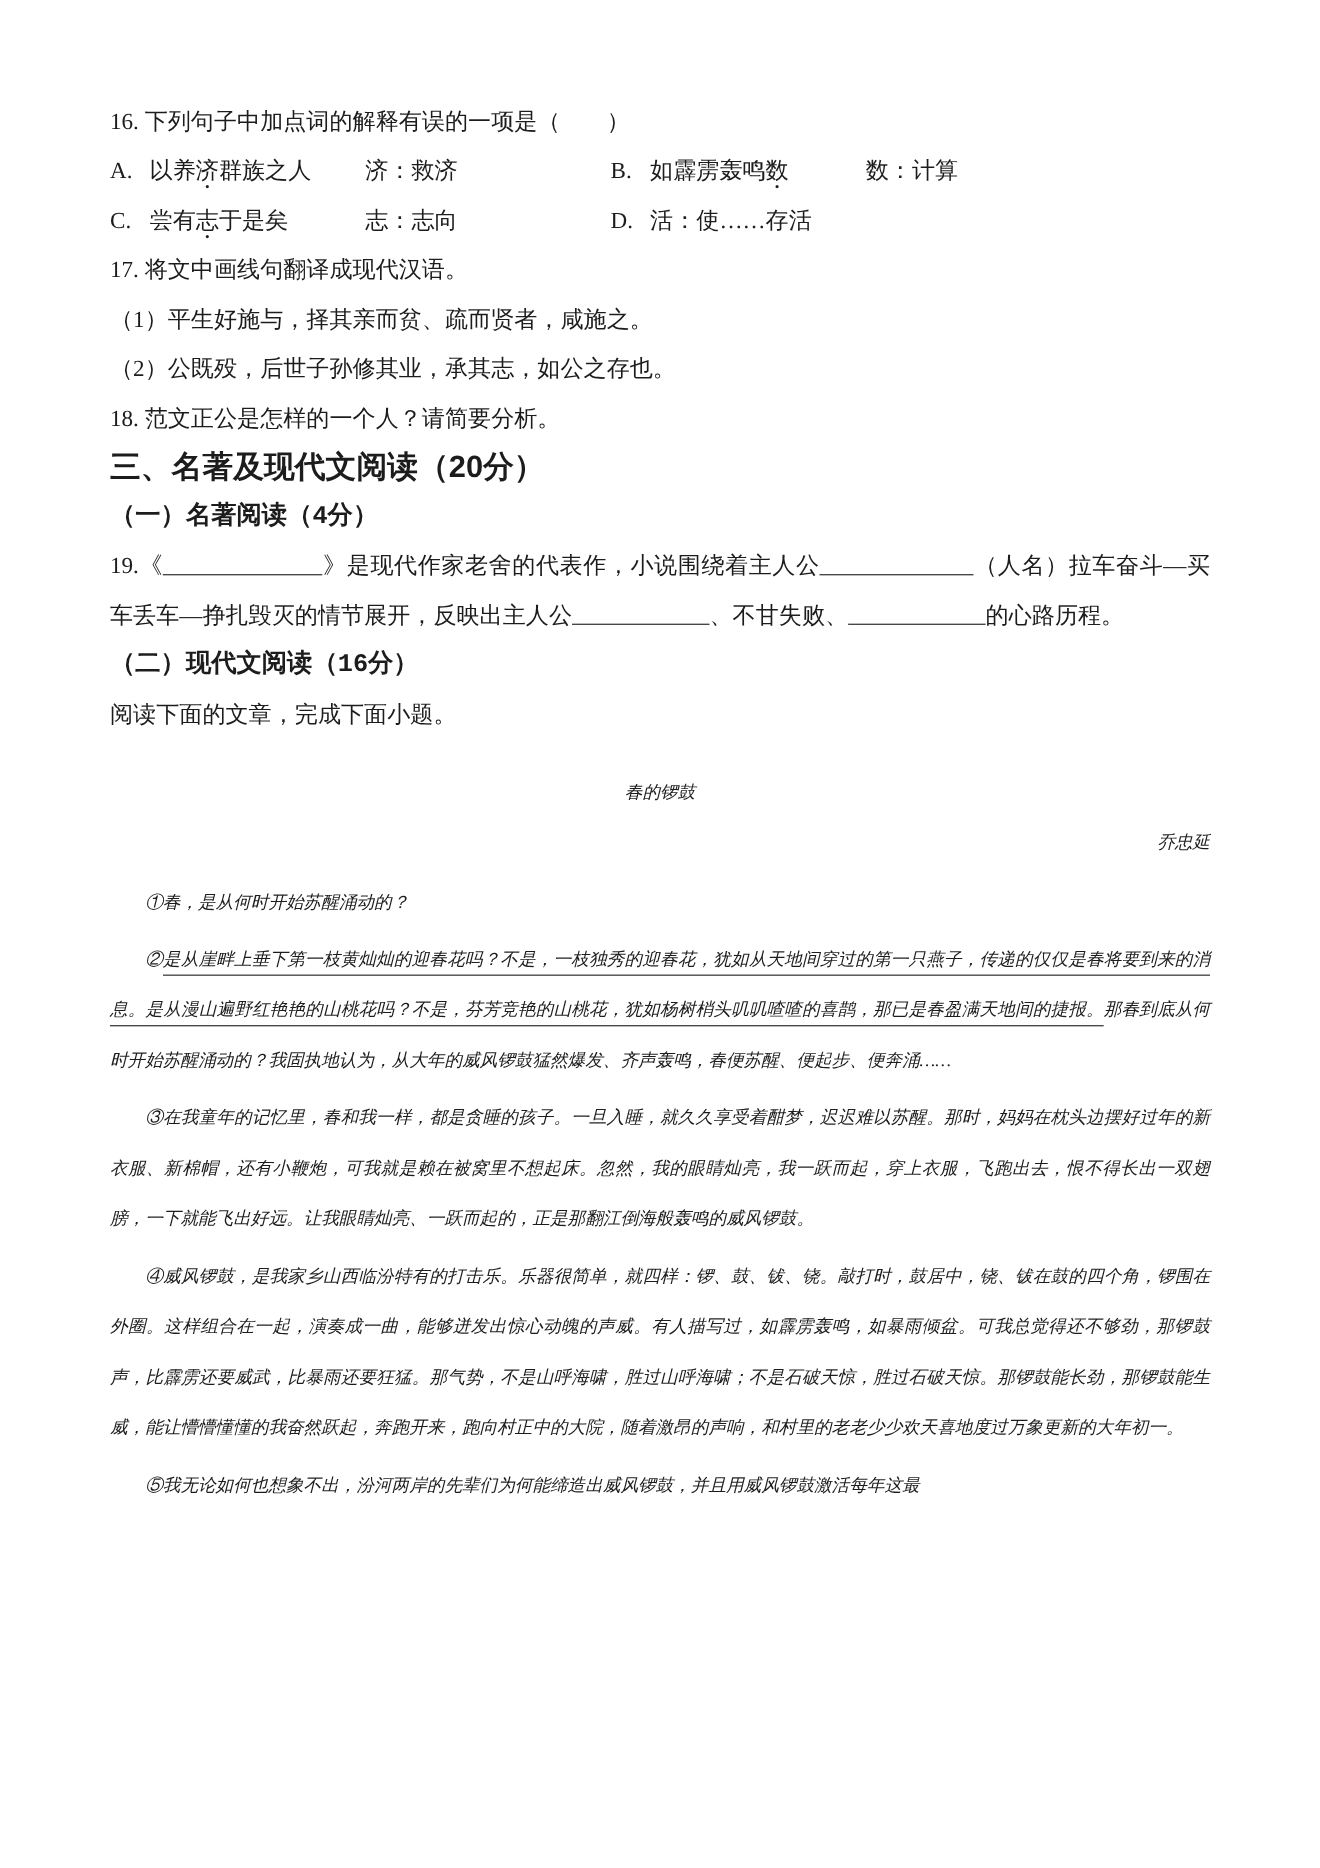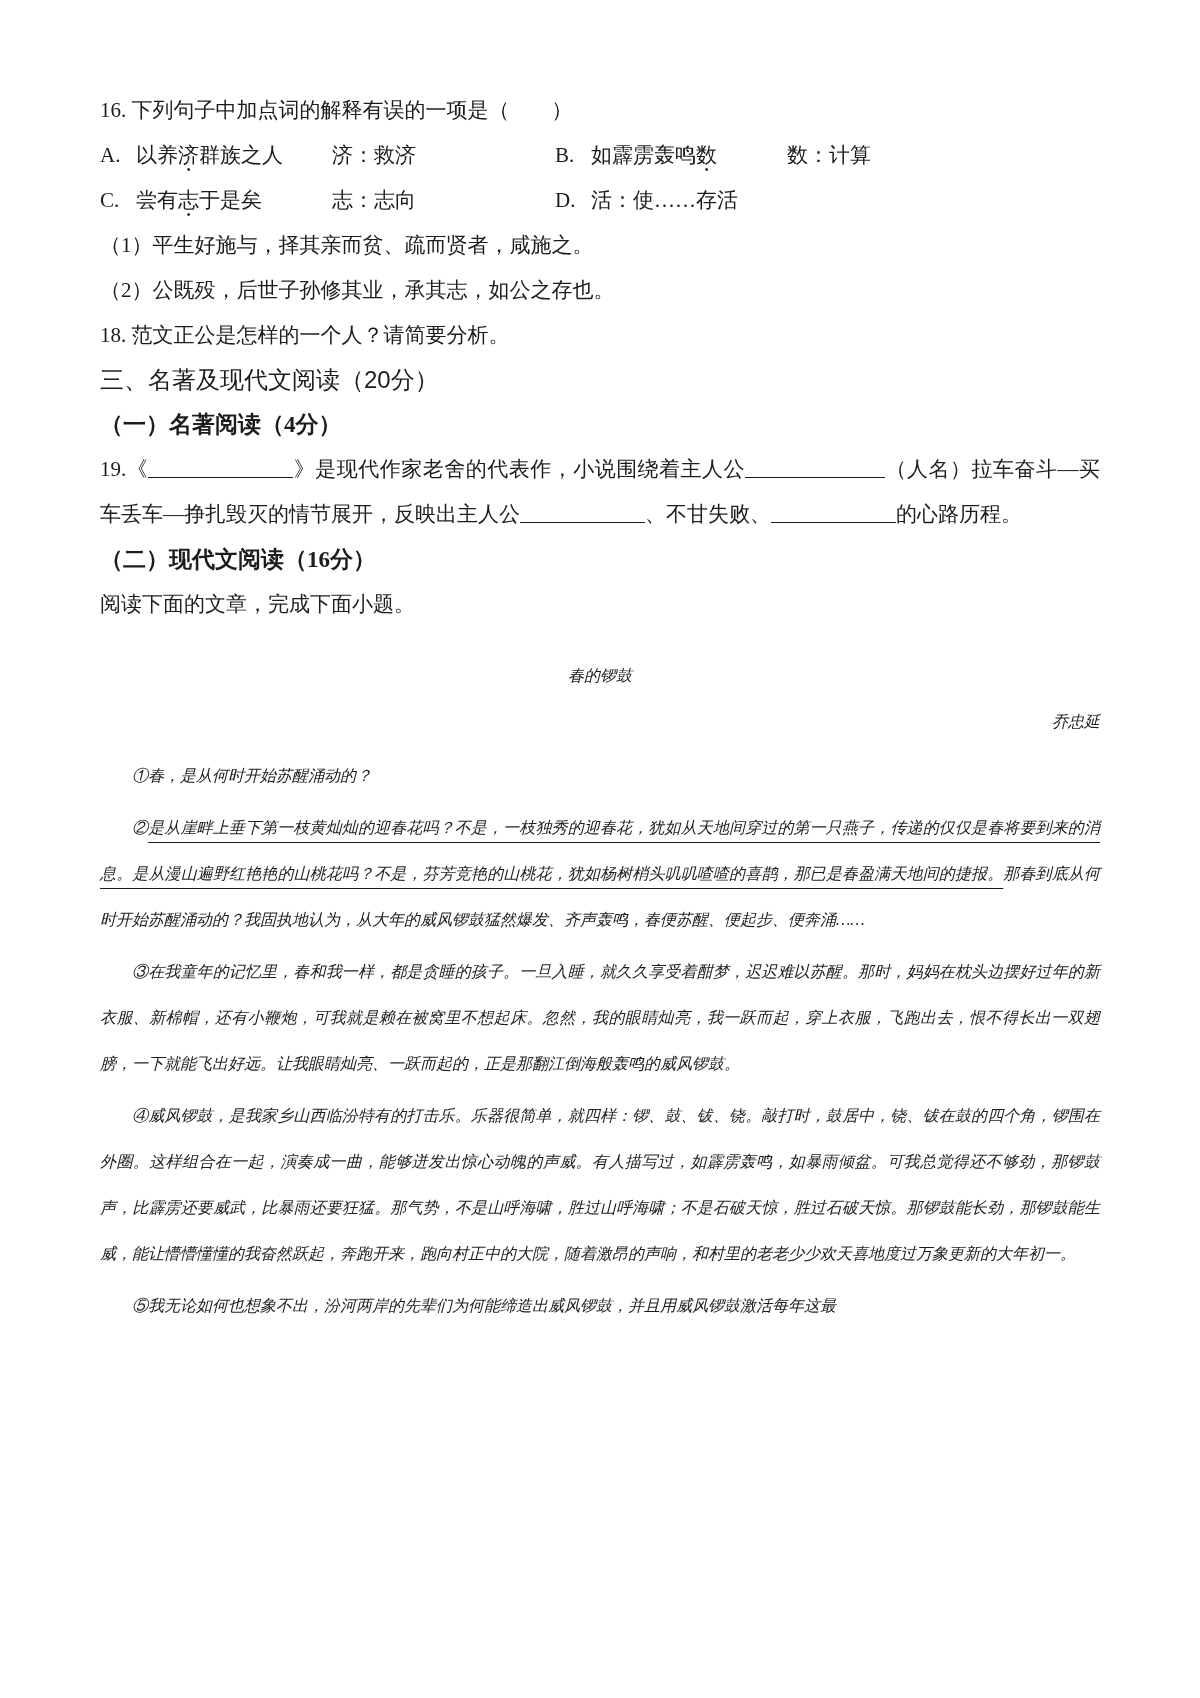--- a/index.html
+++ b/index.html
@@ -23,24 +23,24 @@
   .opt-phrase{flex:0 0 196px;}
   .opt-gloss{white-space:nowrap;}
   .em{position:relative;font-style:inherit;}
   .em::after{
     content:"•";
     position:absolute;left:50%;transform:translateX(-50%);
     bottom:-0.78em;font-size:12px;line-height:1;font-style:normal;
   }
   .h-main{
     font-family:"Liberation Sans","DejaVu Sans",sans-serif;
-    font-weight:400;font-size:24px;line-height:44px;
+    font-weight:700;font-size:28px;line-height:44px;
   }
   .h-sub{
-    font-family:Liberation Serif, serif;
+    font-family:Liberation Mono, monospace;
     font-weight:700;font-size:23px;line-height:45px;
   }
   .q-para{line-height:45px;text-align:justify;}
   .blank{
     display:inline-block;
     border-bottom:1px solid #1c1c1c;
     height:19px;vertical-align:-2px;
   }
   .blank-1{width:145px;}
   .blank-2{width:140px;}
@@ -82,20 +82,21 @@
       <span class="opt-label">C.</span>
       <span class="opt-phrase"><span>尝有</span><span class="em">志</span><span>于是矣</span></span>
       <span class="opt-gloss">志：志向</span>
     </div>
     <div class="opt">
       <span class="opt-label">D.</span>
       <span class="opt-gloss">活：使……存活</span>
     </div>
   </div>
 
+  <div class="q-line">17. 将文中画线句翻译成现代汉语。</div>
   <div class="q-sub">（1）平生好施与，择其亲而贫、疏而贤者，咸施之。</div>
   <div class="q-sub">（2）公既殁，后世子孙修其业，承其志，如公之存也。</div>
 
   <div class="q-line">18. 范文正公是怎样的一个人？请简要分析。</div>
 
   <div class="h-main">三、名著及现代文阅读（20分）</div>
 
   <div class="h-sub">（一）名著阅读（4分）</div>
 
   <div class="q-para"><span>19.《</span><span class="blank blank-1"></span><span>》是现代作家老舍的代表作，小说围绕着主人公</span><span class="blank blank-2"></span><span>（人名）拉车奋斗—买车丢车—挣扎毁灭的情节展开，反映出主人公</span><span class="blank blank-3"></span><span>、不甘失败、</span><span class="blank blank-4"></span><span>的心路历程。</span></div>

